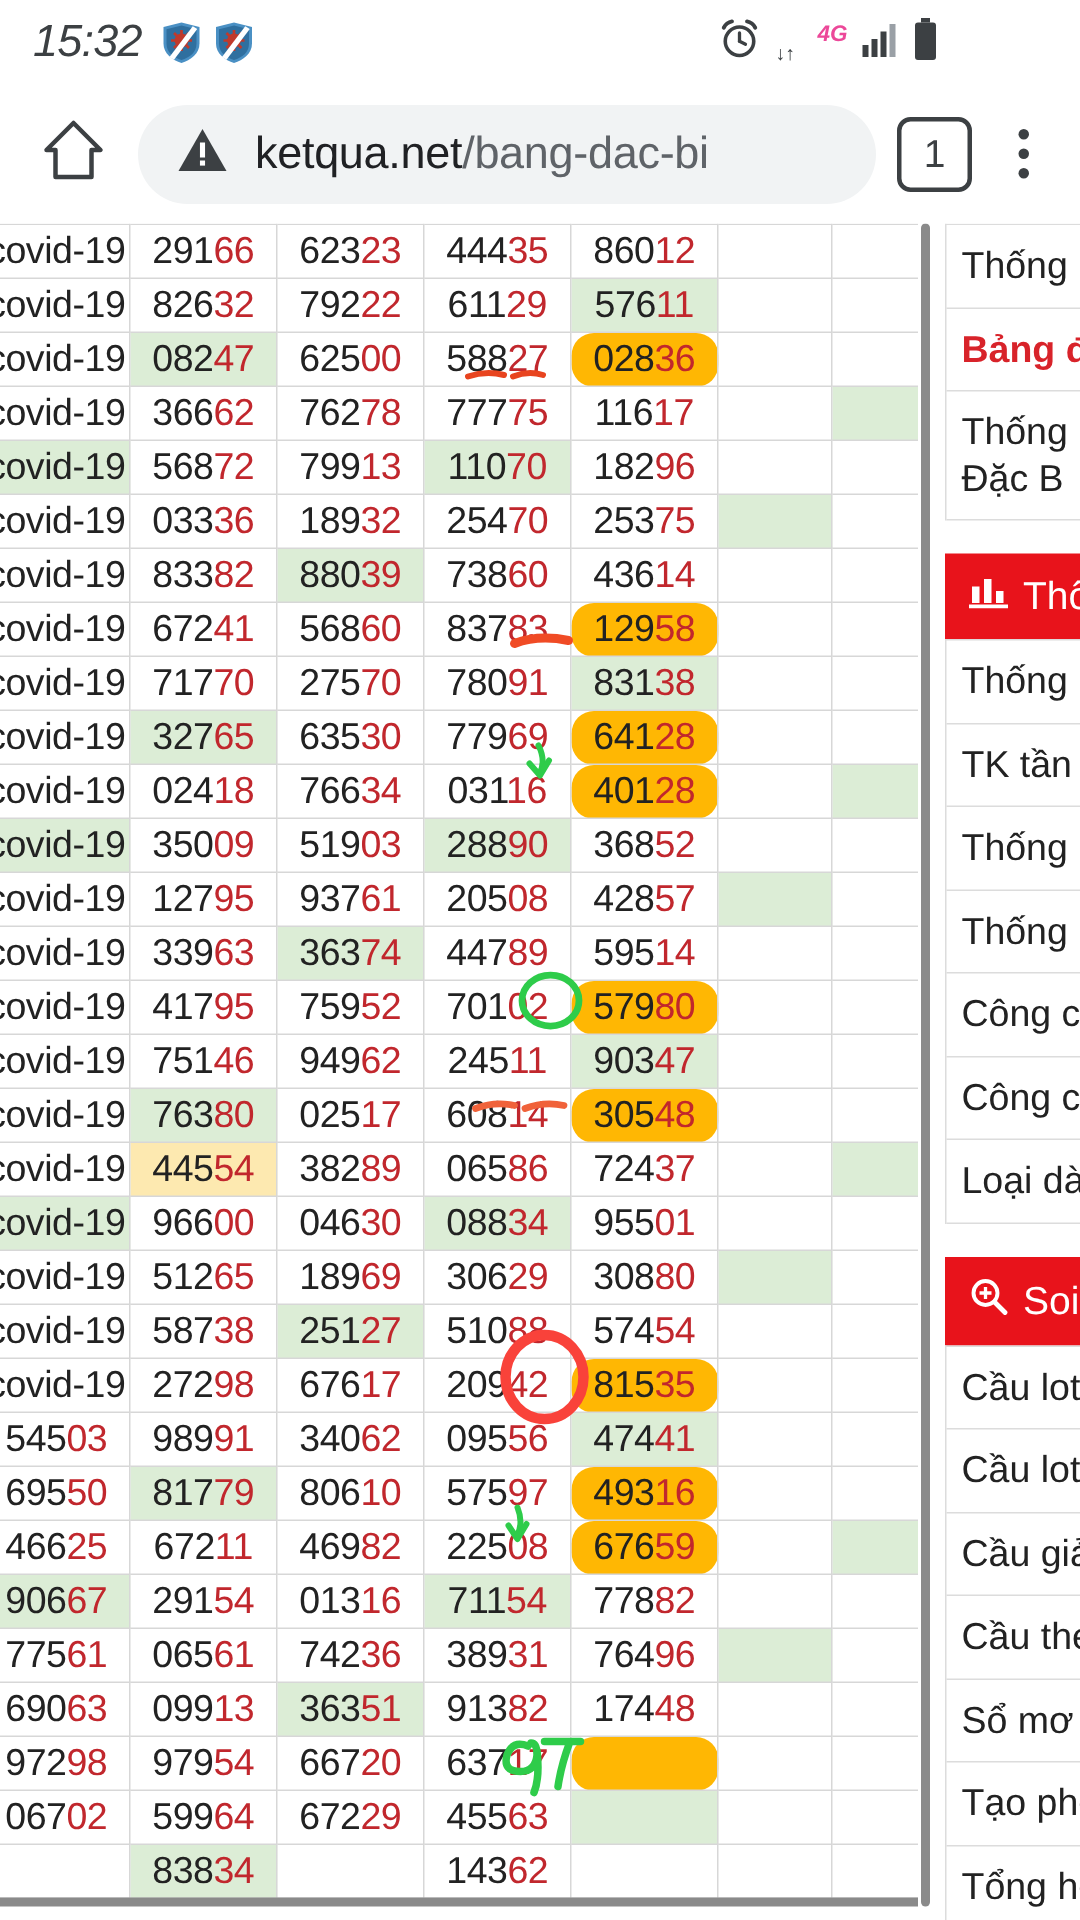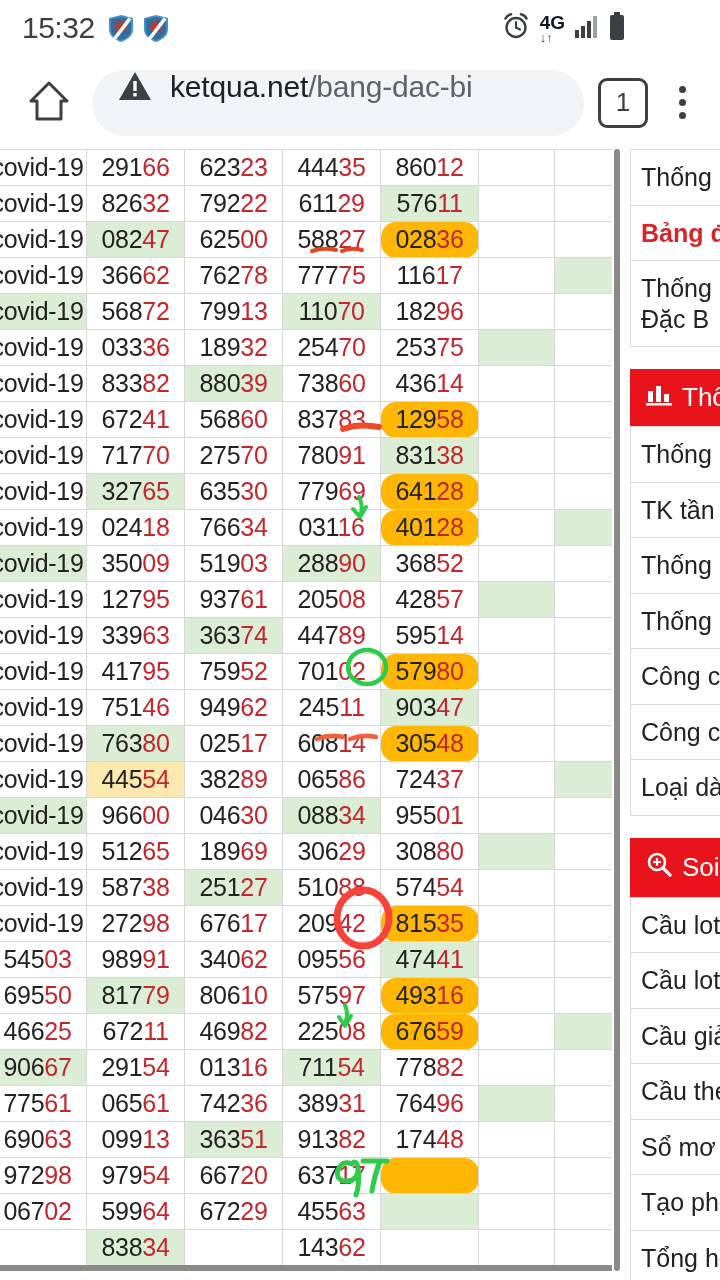--- a/index.html
+++ b/index.html
@@ -9,47 +9,48 @@
     font-family:"Liberation Sans", sans-serif;
     overflow:hidden;
   }
 
   
   .statusbar{
     height:56px; width:643px;
     display:flex; align-items:center;
     padding:0 18px 0 22px;
     background:#ffffff;
+    font-style:italic;
   }
   .sb-time{
     font-size:30px; color:#3c4043; letter-spacing:-0.5px;
     font-family:"Liberation Sans", sans-serif;
   }
   .sb-left-icons{ display:flex; align-items:center; gap:9px; margin-left:13px; }
   .shield{ width:26px; height:29px; display:block; }
   .sb-spacer{ flex:1; }
   .sb-right{ display:flex; align-items:center; gap:9px; }
   .ico{ display:block; }
   .g4-wrap{ display:flex; flex-direction:column; align-items:flex-start; line-height:1; }
-  .g4-top{ font-size:19px; font-weight:bold; color:#0f172a; }
+  .g4-top{ font-size:15px; font-weight:bold; color:#ec4899;margin-left:28px; }
   .g4-bot{ font-size:13px; color:#3c4043; margin-top:-1px; }
   .g4-box{ display:flex; align-items:center; gap:1px; }
 
   
   .toolbar{
     height:93px; width:720px;
     display:flex; align-items:center;
     padding:0 14px 0 16px;
     background:#ffffff;
   }
   .home-btn{ width:66px; height:66px; display:flex; align-items:center; justify-content:center; }
   .omnibox{
     flex:1; height:66px; margin:0 6px 0 10px;
     background:#f1f3f4; border-radius:33px;
-    display:flex; 
+    display:flex; align-items:center;
     padding:0 22px 0 26px;
     overflow:hidden;
   }
   .warn-ico{ flex:0 0 auto; margin-right:18px; }
   .url{
     font-size:30px; color:#202124; white-space:nowrap;
     letter-spacing:-0.2px;
   }
   .url .path{ color:#5f6368; }
   .tabs-btn{

